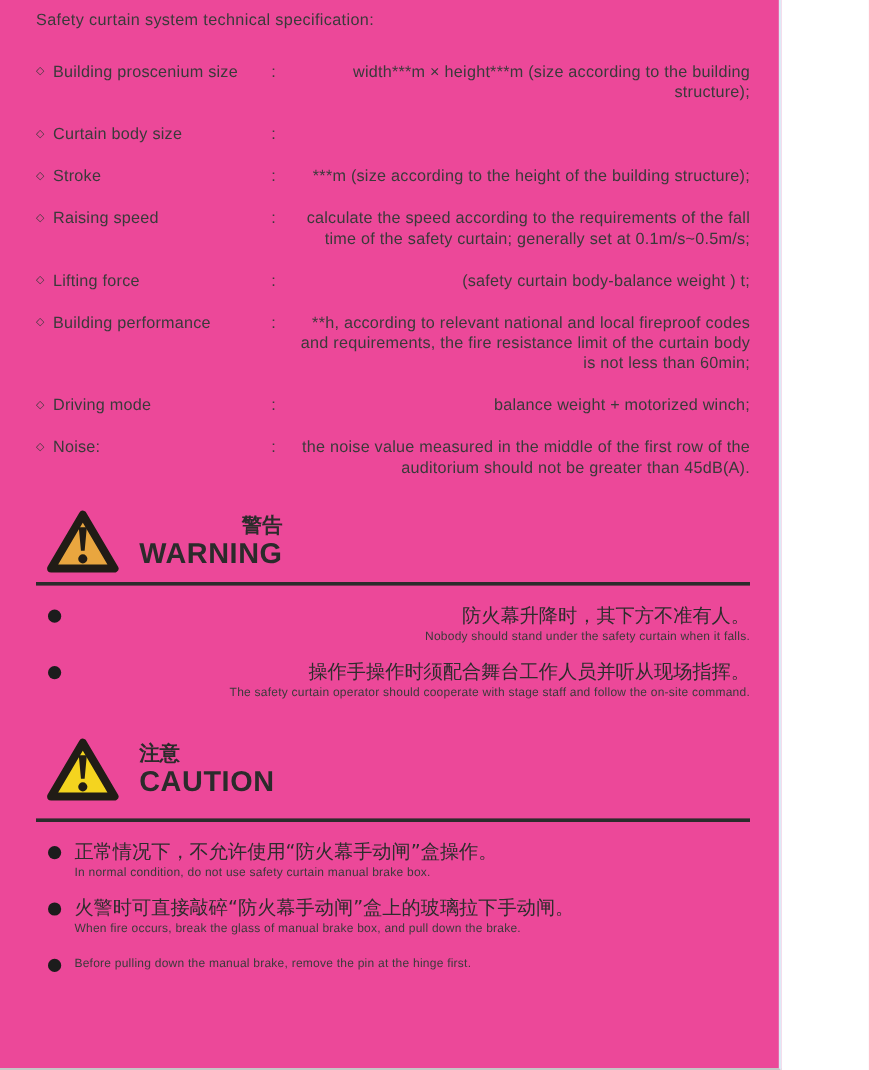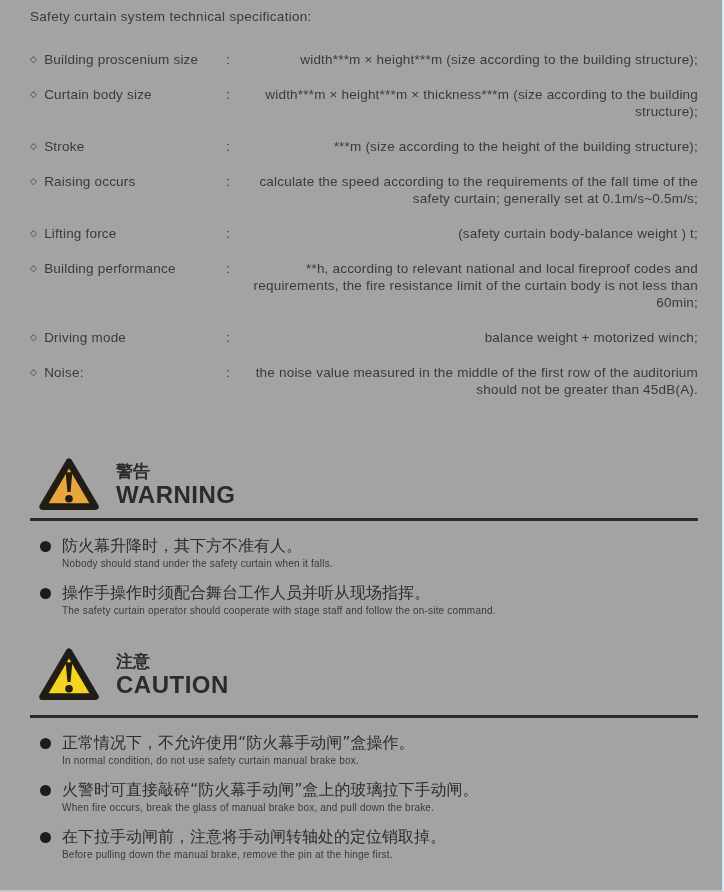--- a/index.html
+++ b/index.html
@@ -1,20 +1,20 @@
 <!DOCTYPE html>
 <html><head>
 <meta charset="utf-8">
 <style>
   html,body { margin:0; padding:0; background:#ffffff; }
   .page {
     position:relative;
-    width:724px; height:892px;
+    width:651px; height:892px;
     box-sizing:border-box;
-    background:#a3a3a3;
+    background:#ec4899;
     border-right:2px solid #ddeaf6;
     border-bottom:2px solid #c6c6c6;
     padding:8px 24px 0 30px;
     font-family:"Liberation Sans", sans-serif;
     color:#3a3a3a;
     overflow:hidden;
   }
   .title {
     font-size:13.5px; line-height:17px;
     letter-spacing:0.3px;
@@ -23,21 +23,21 @@
     color:#3a3a3a;
   }
   
   .spec-row { display:flex; margin-bottom:18px; font-size:13.5px; line-height:17px; letter-spacing:0.2px; }
   .spec-label { width:196px; flex:none; display:flex; align-items:flex-start; }
   .diamond { font-size:9px; line-height:17px; margin-right:7px; color:#3a3a3a; }
   .spec-colon { width:18px; flex:none; }
   .spec-value { flex:1;text-align:right; }
 
   
-  .alert-section.warning { margin-top:59px; }
+  .alert-section.warning { margin-top:26px;text-align:right; }
   .alert-section.caution { margin-top:27px; }
   .alert-header { display:flex; align-items:flex-start; }
   .tri-icon { width:62px; height:54px; margin-left:8px; flex:none; }
   .alert-titles { margin-left:16px; padding-top:3px; }
   .t-cn { font-size:17px; font-weight:700; color:#2b2b2b; line-height:22px; font-family:"DejaVu Sans", sans-serif; }
   .t-en { font-size:24px; font-weight:700; color:#2b2b2b; line-height:25px; letter-spacing:0.5px; }
   .alert-rule { height:3px; background:#2b2b2b; border:none; margin:7px 0 0 0; }
   .alert-rule.caution-rule { margin-top:14px; }
   .alert-items { margin-top:16px; }
   .alert-item { display:flex; margin-bottom:11px; }
@@ -63,36 +63,35 @@
       <div class="spec-colon">:</div>
       <div class="spec-value">width***m × height***m (size according to the building structure);</div>
     </div>
 
     <div class="spec-row">
       <div class="spec-label">
         <span class="diamond">◇</span>
         <span>Curtain body size</span>
       </div>
       <div class="spec-colon">:</div>
-      <div class="spec-value">width***m × height***m × thickness***m (size according to the building structure);</div>
     </div>
 
     <div class="spec-row">
       <div class="spec-label">
         <span class="diamond">◇</span>
         <span>Stroke</span>
       </div>
       <div class="spec-colon">:</div>
       <div class="spec-value">***m (size according to the height of the building structure);</div>
     </div>
 
     <div class="spec-row">
       <div class="spec-label">
         <span class="diamond">◇</span>
-        <span>Raising occurs</span>
+        <span>Raising speed</span>
       </div>
       <div class="spec-colon">:</div>
       <div class="spec-value">calculate the speed according to the requirements of the fall time of the safety curtain; generally set at 0.1m/s~0.5m/s;</div>
     </div>
 
     <div class="spec-row">
       <div class="spec-label">
         <span class="diamond">◇</span>
         <span>Lifting force</span>
       </div>
@@ -190,21 +189,20 @@
         <span class="dot"></span>
         <div class="alert-texts">
           <div class="cn-line">火警时可直接敲碎“防火幕手动闸”盒上的玻璃拉下手动闸。</div>
           <div class="en-line">When fire occurs, break the glass of manual brake box, and pull down the brake.</div>
         </div>
       </div>
 
       <div class="alert-item">
         <span class="dot"></span>
         <div class="alert-texts">
-          <div class="cn-line">在下拉手动闸前，注意将手动闸转轴处的定位销取掉。</div>
           <div class="en-line">Before pulling down the manual brake, remove the pin at the hinge first.</div>
         </div>
       </div>
 
     </div>
   </div>
 
 </div>
 
 </body></html>

